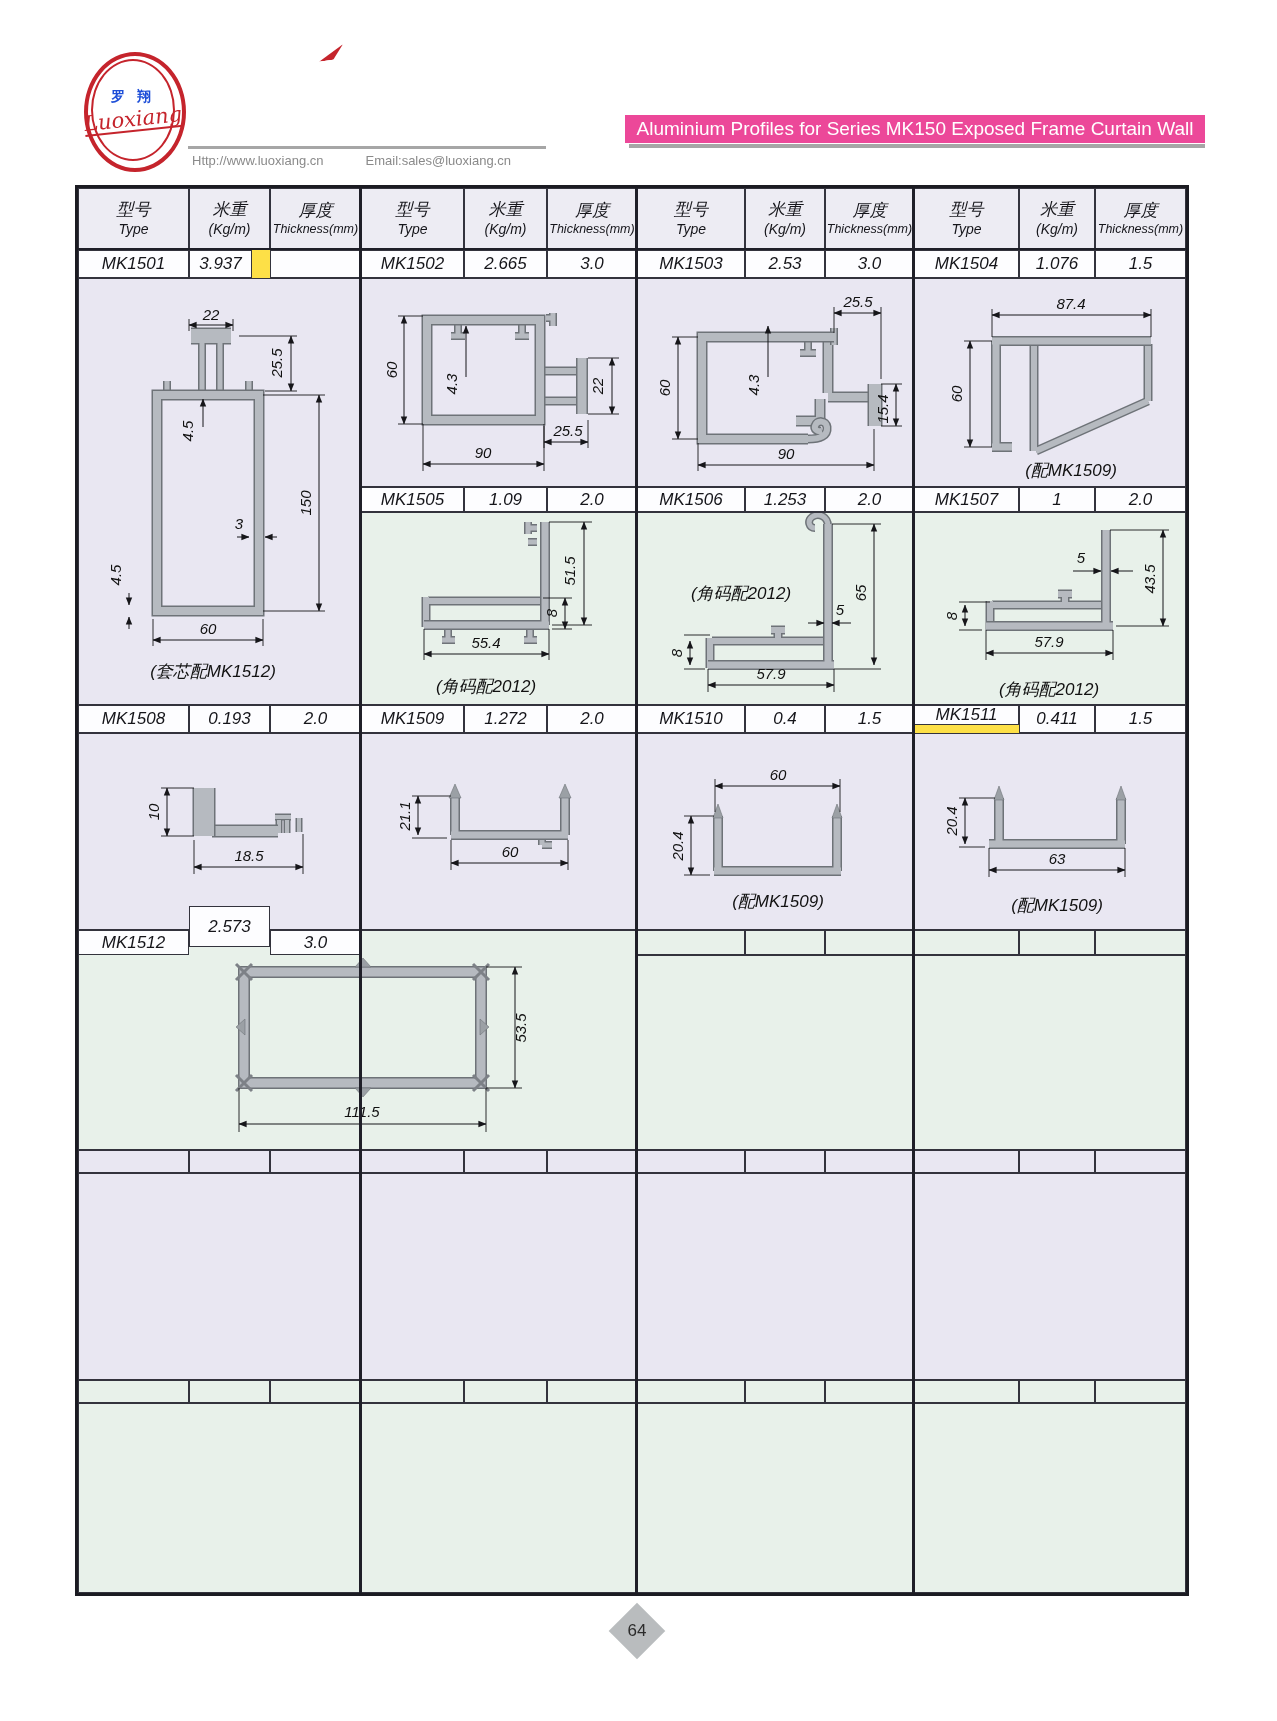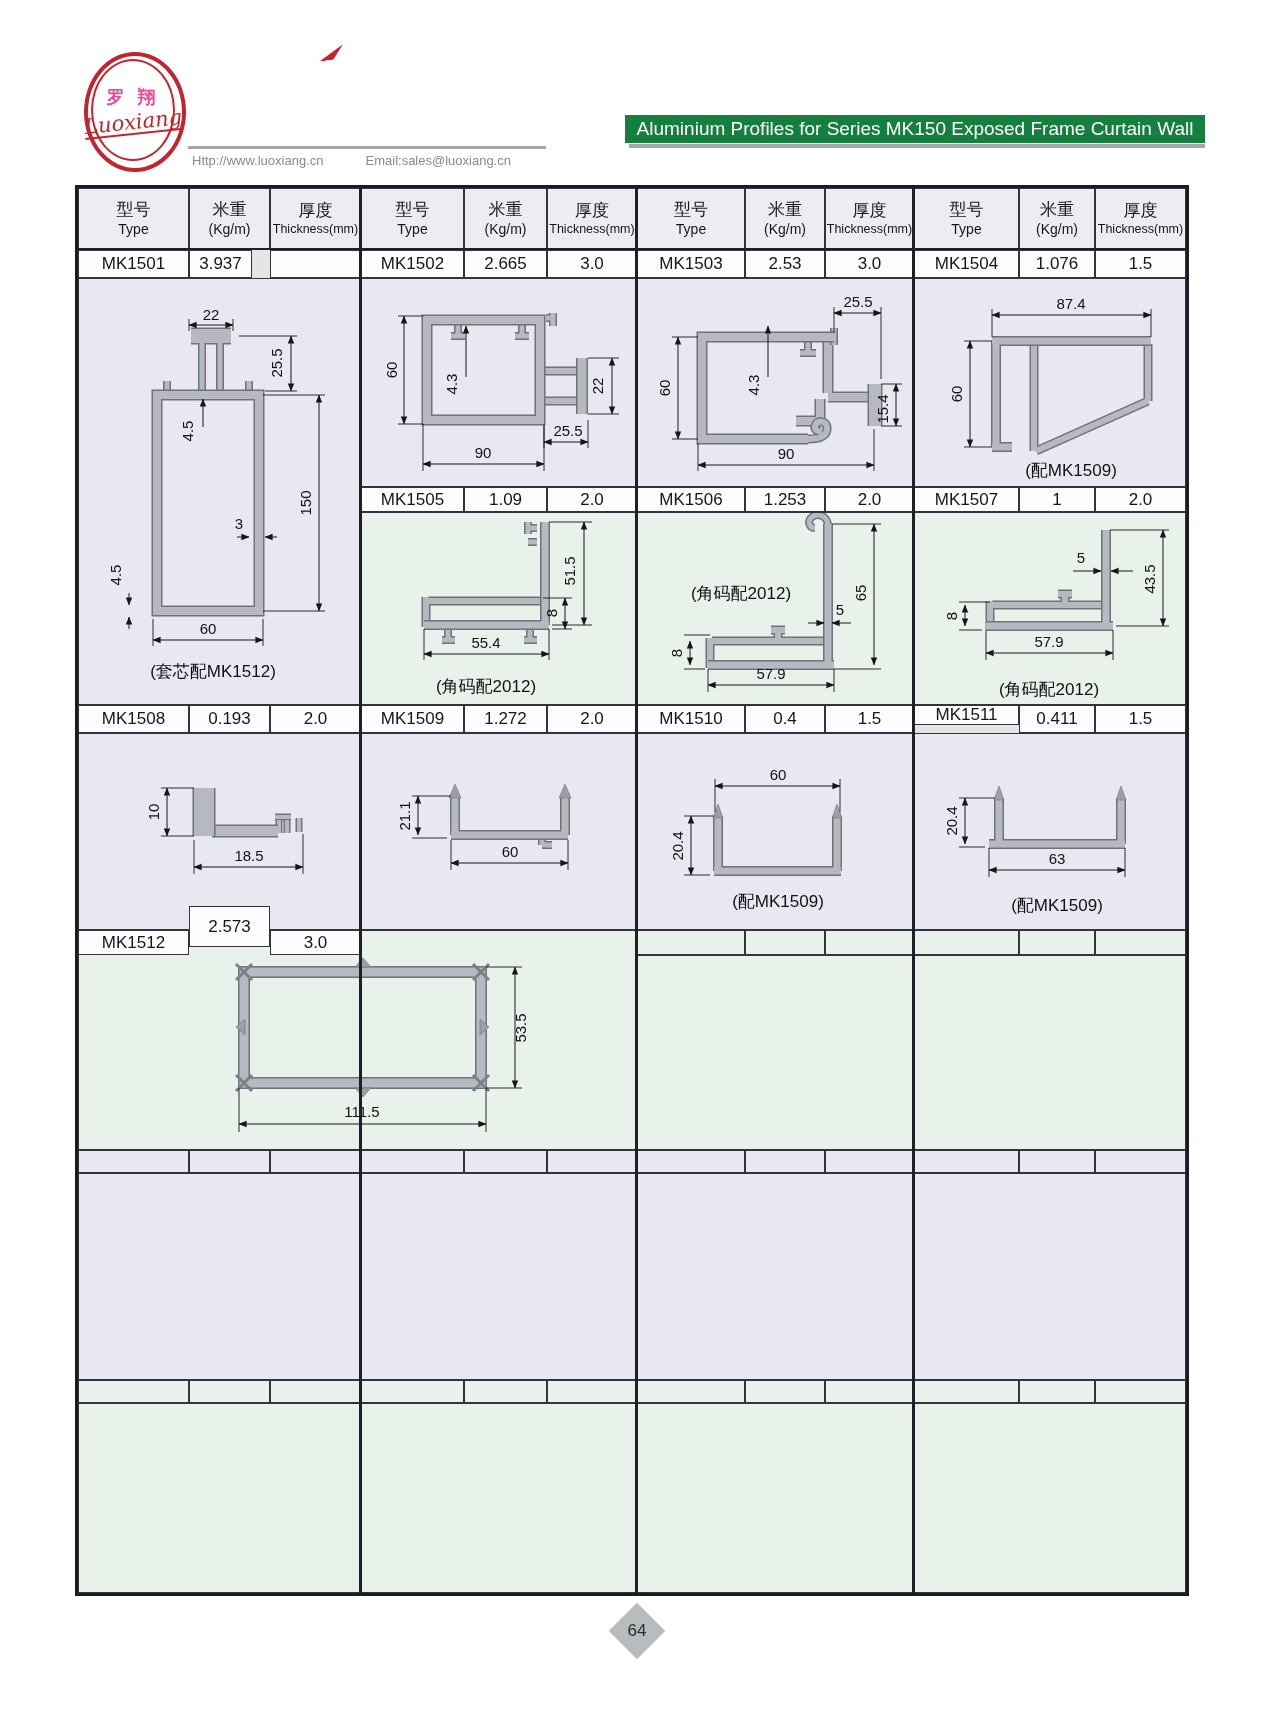--- a/index.html
+++ b/index.html
@@ -3,37 +3,37 @@
 <meta charset="utf-8">
 <style>
   html,body{margin:0;padding:0;background:#e8e8e8;}
   #page{position:relative;width:1277px;height:1721px;background:#ffffff;overflow:hidden;
         font-family:"Liberation Sans","DejaVu Sans",sans-serif;}
   
   .abs{position:absolute;}
   #logo-outer{left:84px;top:52px;width:94px;height:112px;border:4px solid #c5242c;border-radius:50%;}
   #logo-inner{left:3px;top:3px;width:80px;height:98px;border:2px solid #c5242c;border-radius:50%;
               display:flex;flex-direction:column;align-items:center;justify-content:center;}
-  #logo-cn{color:#ec4899;font-size:18px;font-weight:bold;letter-spacing:4px;}
+  #logo-cn{color:#1d4ed8;font-size:14px;font-weight:bold;letter-spacing:4px;}
   #logo-script{color:#c5242c;font-size:21px;font-style:italic;font-family:"DejaVu Serif",serif;
                transform:rotate(-6deg);margin-top:2px;border-bottom:2px solid #c5242c;line-height:1.05;}
   #company-cn{left:188px;top:54px;font-size:52px;font-weight:bold;color:#1b1b1b;letter-spacing:12px;}
   #company-accent{left:318px;top:46px;width:26px;height:14px;background:#c5242c;
                   clip-path:polygon(0 100%,100% 0,55% 100%);transform:rotate(-8deg);}
   #bar-left{left:188px;top:116px;width:358px;height:28px;background:#c5242c;display:flex;align-items:center;}
   #bar-left span{color:#fff;font-weight:bold;font-size:20px;letter-spacing:3px;padding-left:14px;}
   #line-left{left:188px;top:146px;width:358px;height:3px;background:#a6a6a6;}
   #url-line{left:192px;top:153px;font-size:13px;color:#8a8a8a;}
   #url-line span{margin-right:42px;}
   #title-cn{left:640px;top:74px;width:565px;text-align:right;font-size:30px;font-weight:bold;color:#111;}
-  #bar-right{left:625px;top:115px;width:580px;height:28px;background:#15803d;display:flex;align-items:center;justify-content:center;}
+  #bar-right{left:625px;top:115px;width:580px;height:28px;background:#ec4899;display:flex;align-items:center;justify-content:center;}
   #bar-right span{color:#fff;font-size:19px;}
   #line-right{left:629px;top:144px;width:576px;height:4px;background:#a6a6a6;}
   
-  #tbl{position:absolute;left:75px;top:185px;width:1108px;height:1405px;border:3px solid #1b1b22;background:#e5e5e5;}
+  #tbl{position:absolute;left:75px;top:185px;width:1108px;height:1405px;border:3px solid #1b1b22;background:#fde047;font-style:italic;}
   .c{position:absolute;box-sizing:border-box;border:1px solid #33333d;display:flex;
      align-items:center;justify-content:center;font-size:17px;color:#15151a;}
   .hd{background:#edecf3;flex-direction:column;line-height:1.2;}
   .hd .cn{font-size:17px;} .hd .en{font-size:14px;} .thk .en{font-size:12.5px;}
   .wh{background:#fdfdff;} .lv{background:#e9e7f2;} .gn{background:#e8f1ea;}
   .dz{display:block;} .dz svg{position:absolute;left:0;top:0;}
   .vsep{position:absolute;width:3px;background:#1f1f28;top:0;height:1405px;}
   .hsep{position:absolute;left:0;top:60px;width:1108px;height:2px;background:#1f1f28;}
   
   .po{stroke:#6e7378;fill:none;stroke-linecap:butt;stroke-linejoin:miter;}

